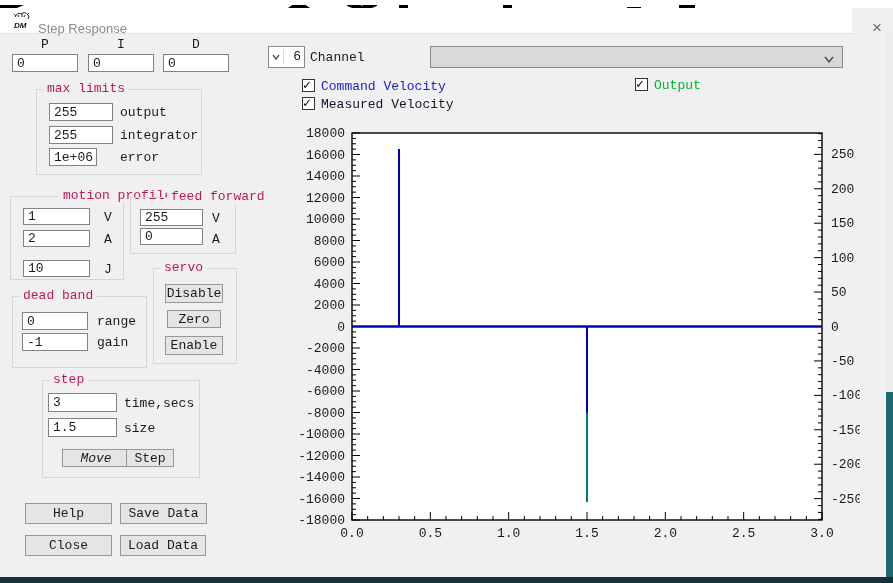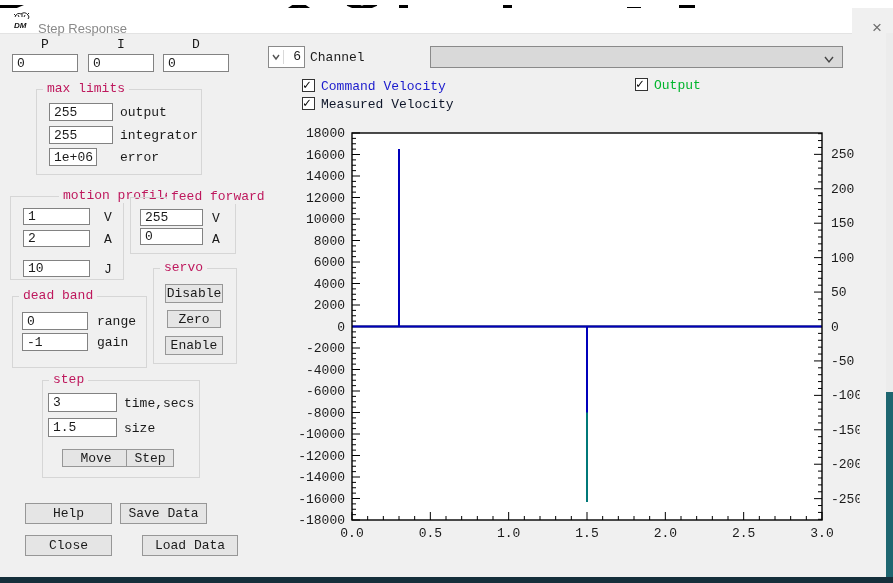--- a/index.html
+++ b/index.html
@@ -115,27 +115,27 @@
 <input class="tfield" style="left: 22px; top: 333px; width: 66px; height: 18px;" value="-1">
 <span class="lbl" style="left:97px;top:335px;">gain</span>
 
 <div class="groupbox" style="left:42px;top:380px;width:156px;height:96px;">
   <span class="grouplabel">step</span>
 </div>
 <input class="tfield" style="left: 48px; top: 393px; width: 69px; height: 19px;" value="3">
 <span class="lbl" style="left:124px;top:396px;">time,secs</span>
 <input class="tfield" style="left: 48px; top: 418px; width: 69px; height: 19px;" value="1.5">
 <span class="lbl" style="left:124px;top:421px;">size</span>
-<button class="btn" style="left:62px;top:449px;width:68px;height:18px;">Move</button>
+<button class="btn" style="left:62px;top:449px;width:68px;height:18px;font-style:italic;">Move</button>
 <button class="btn" style="left:126px;top:449px;width:48px;height:18px;">Step</button>
 
 <button class="btn" style="left:25px;top:503px;width:87px;height:21px;">Help</button>
 <button class="btn" style="left:120px;top:503px;width:87px;height:21px;">Save Data</button>
 <button class="btn" style="left:25px;top:535px;width:87px;height:21px;">Close</button>
-<button class="btn" style="left:120px;top:535px;width:96px;height:21px;margin-left:22px;">Load Data</button>
+<button class="btn" style="left:120px;top:535px;width:86px;height:21px;">Load Data</button>
 
 <div id="channel-box" class="abs">
   <div id="channel-chevron">
     <svg width="12" height="12">
         <polyline points="3,4 6,8 9,4" fill="none" stroke="#555" stroke-width="1.4"></polyline>
       </svg>
   </div>
   <span id="channel-value">6</span>
 </div>
 <span class="lbl" style="left:310px;top:50px;">Channel</span>

